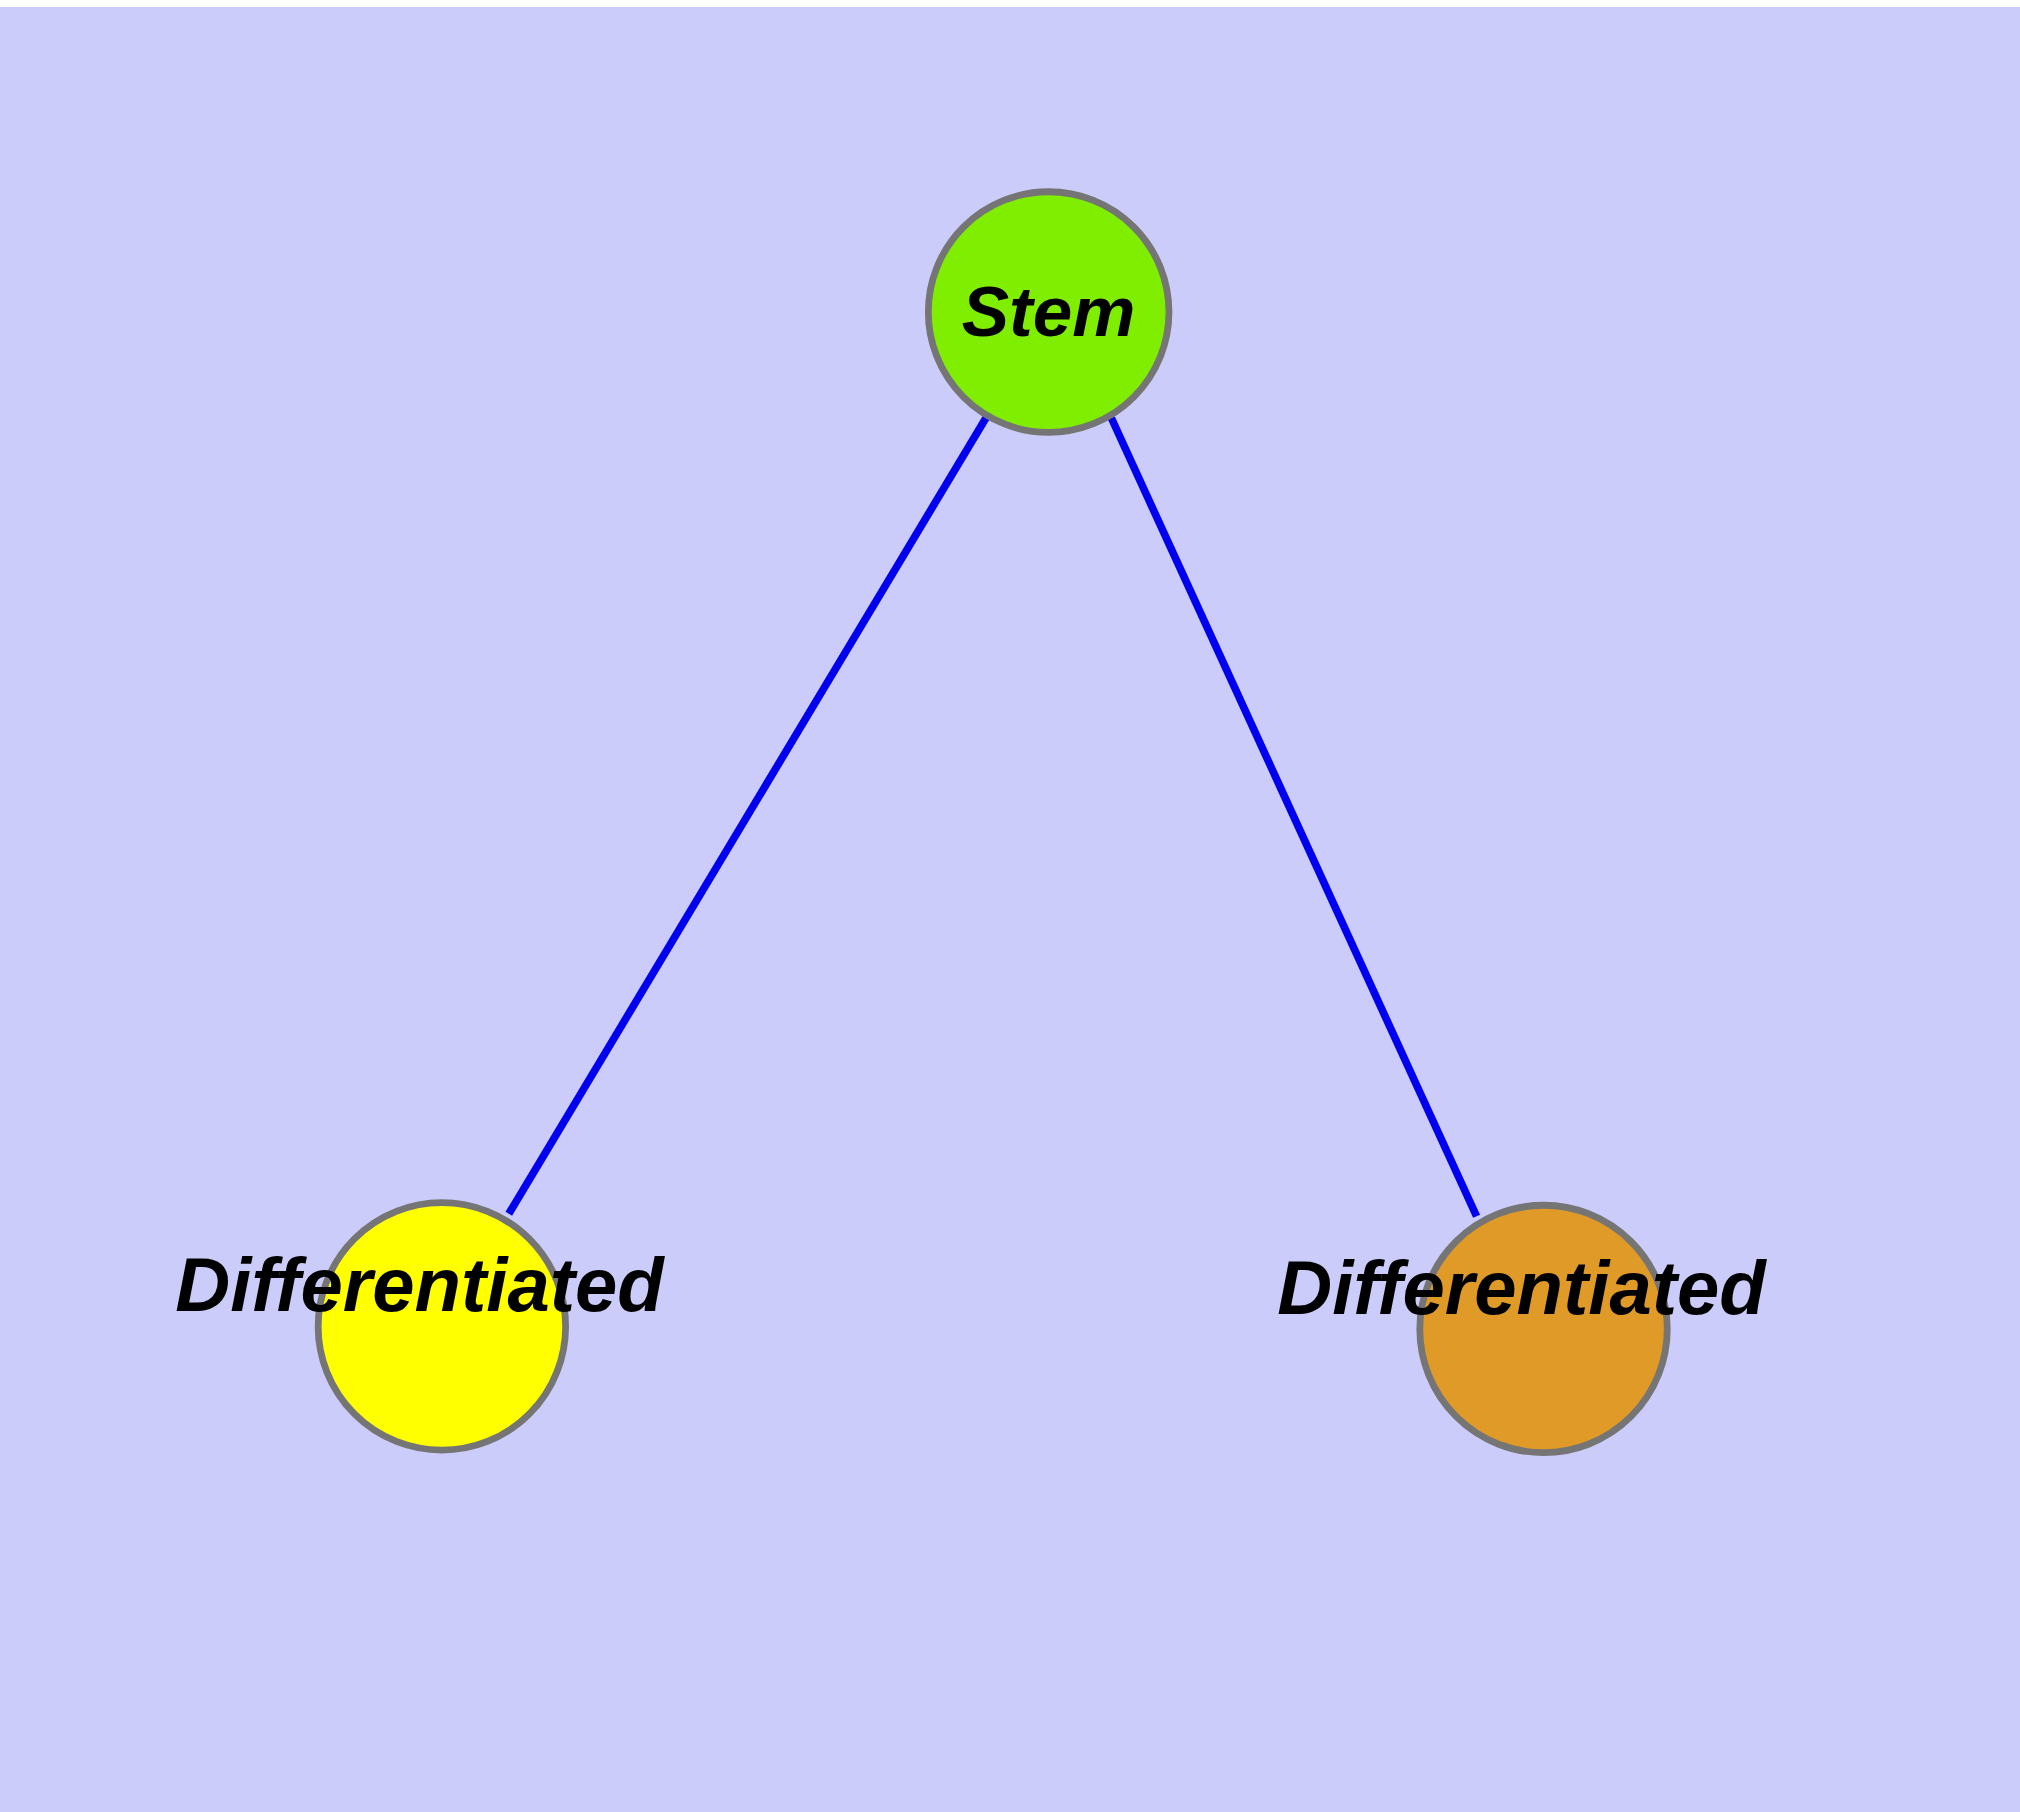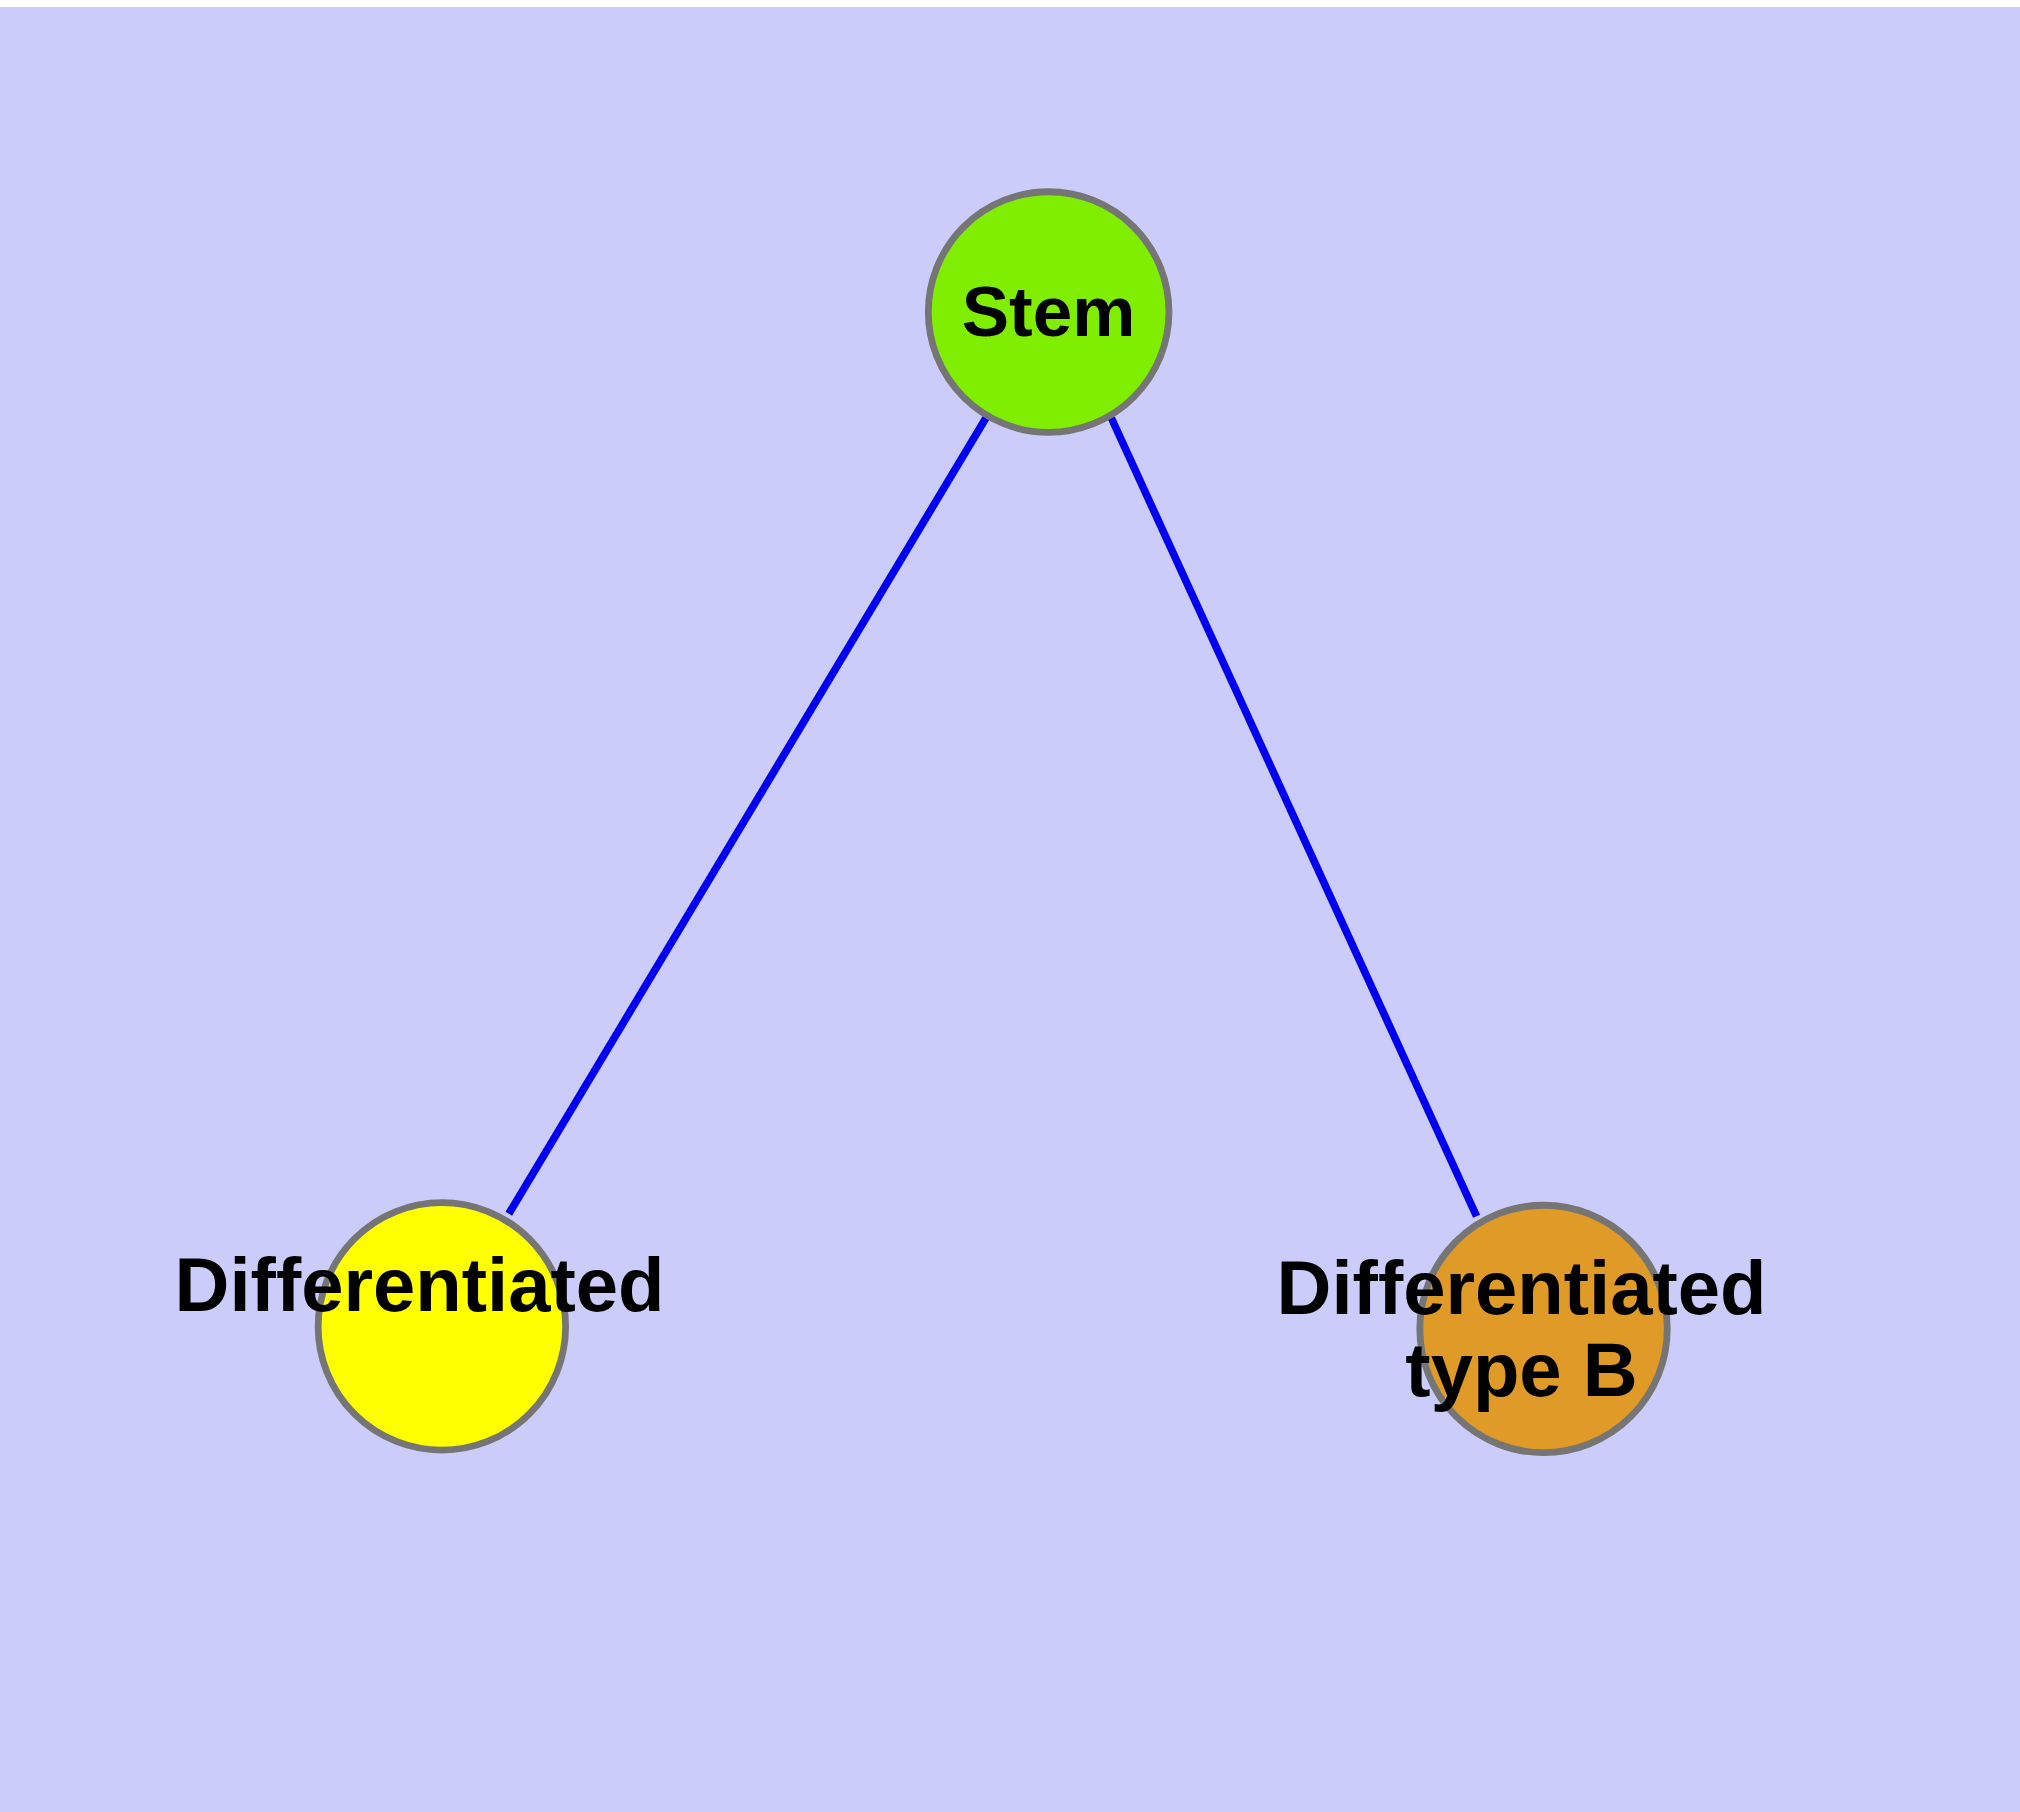--- a/index.html
+++ b/index.html
@@ -33,20 +33,21 @@
     display: block;
   }
   .node-label {
     position: absolute;
     color: #000000;
     font-weight: bold;
     text-align: center;
     line-height: 1.08;
     white-space: pre;
     pointer-events: none;
+    font-style: italic;
     -webkit-font-smoothing: antialiased;
   }
   .label-stem {
     font-size: 71px;
     left: 794px;
     top: 270px;
     width: 509px;
   }
   .label-a {
     font-size: 76px;
@@ -74,17 +75,17 @@
 
       <circle cx="521" cy="1557" r="146" fill="#ffff00" stroke="#757575" stroke-width="8"></circle>
       <circle cx="1821" cy="1560" r="146" fill="#e09a28" stroke="#757575" stroke-width="8"></circle>
       <circle cx="1237" cy="360" r="142" fill="#7fee00" stroke="#757575" stroke-width="8"></circle>
     </svg>
 
     <div class="node-label label-stem" style="left: 794px; top: 267px; width: 509px; color: rgb(0, 0, 0);">Stem</div>
 
     <div class="node-label label-a" style="left: 165px; top: 1237px; width: 509px; color: rgb(0, 0, 0);"><span>Differentiated</span><br></div>
 
-    <div class="node-label label-b" style="left: 1267px; top: 1240px; width: 509px; color: rgb(0, 0, 0);"><span>Differentiated</span><br><span>type B</span></div>
+    <div class="node-label label-b" style="left: 1267px; top: 1240px; width: 509px; color: rgb(0, 0, 0);"><span>Differentiated</span><br></div>
 
   </div>
 </div>
 
 
 </body></html>

